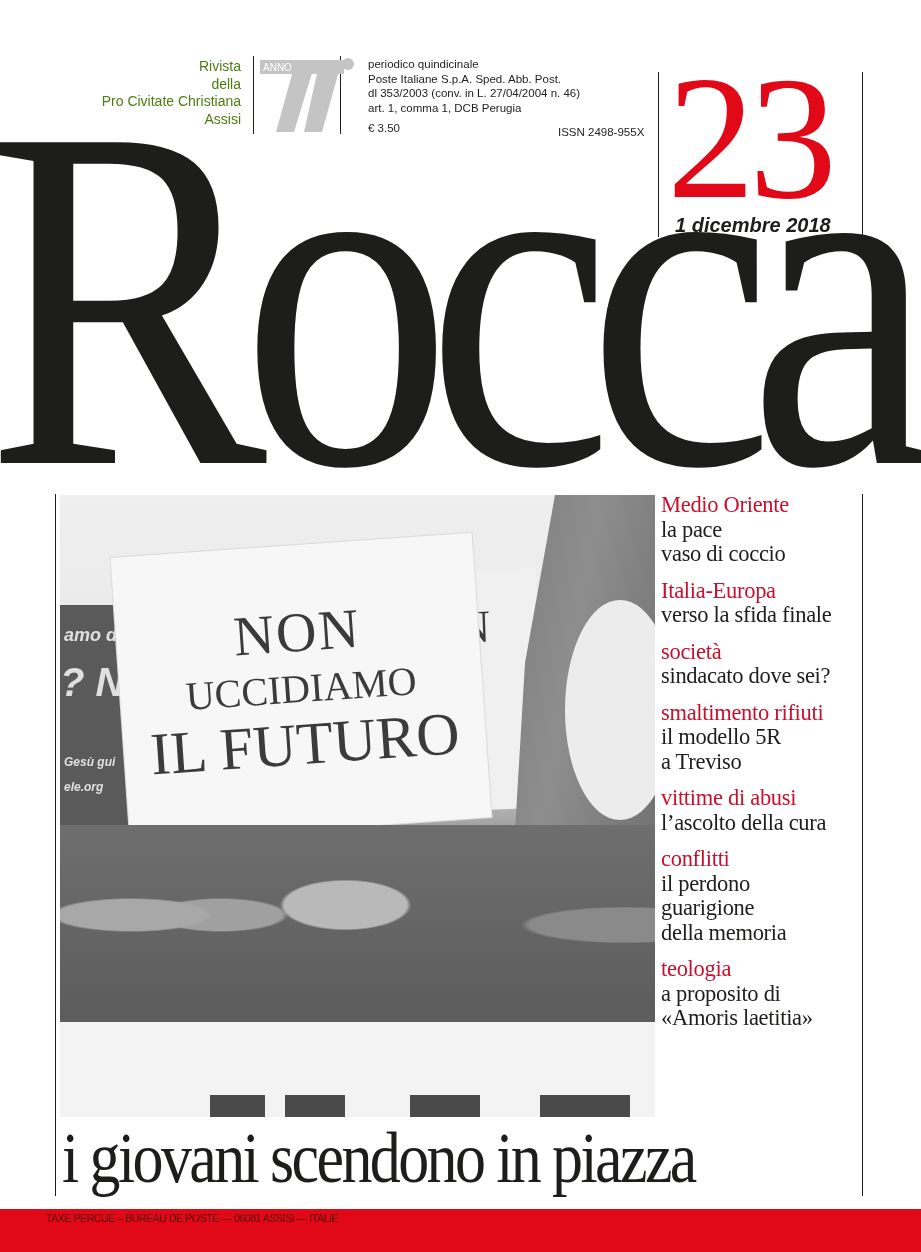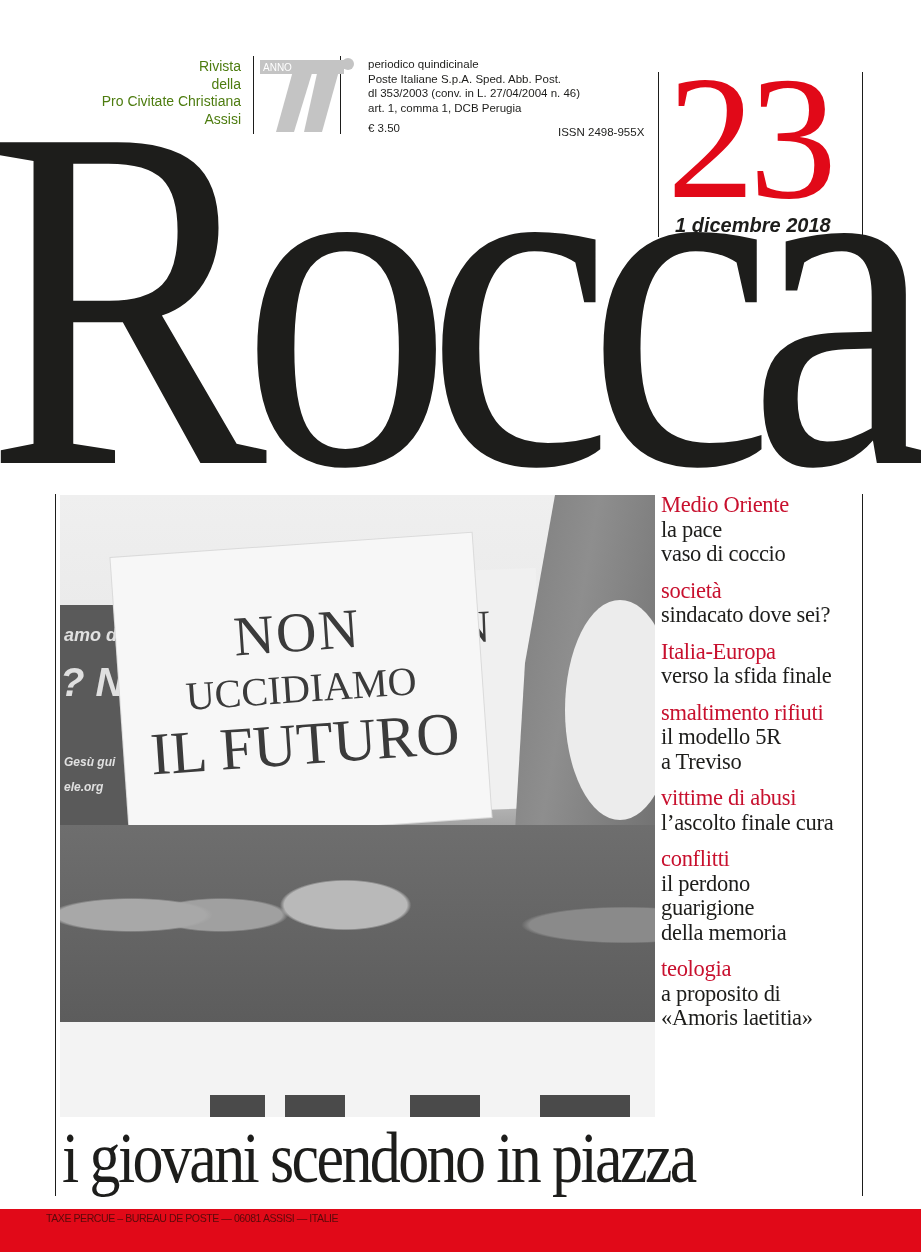--- a/index.html
+++ b/index.html
@@ -199,35 +199,35 @@
   </div>
 </div>
 
 <div class="sidebar">
   <div class="toc-item">
     <span class="kicker">Medio Oriente</span>
     <span class="line">la pace</span>
     <span class="line">vaso di coccio</span>
   </div>
   <div class="toc-item">
+    <span class="kicker">Italia-Europa</span>
+    <span class="line">verso la sfida finale</span>
+  </div>
+  <div class="toc-item">
     <span class="kicker">società</span>
     <span class="line">sindacato dove sei?</span>
-  </div>
-  <div class="toc-item">
-    <span class="kicker">Italia-Europa</span>
-    <span class="line">verso la sfida finale</span>
   </div>
   <div class="toc-item">
     <span class="kicker">smaltimento rifiuti</span>
     <span class="line">il modello 5R</span>
     <span class="line">a Treviso</span>
   </div>
   <div class="toc-item">
     <span class="kicker">vittime di abusi</span>
-    <span class="line">l’ascolto finale cura</span>
+    <span class="line">l’ascolto della cura</span>
   </div>
   <div class="toc-item">
     <span class="kicker">conflitti</span>
     <span class="line">il perdono</span>
     <span class="line">guarigione</span>
     <span class="line">della memoria</span>
   </div>
   <div class="toc-item">
     <span class="kicker">teologia</span>
     <span class="line">a proposito di</span>

